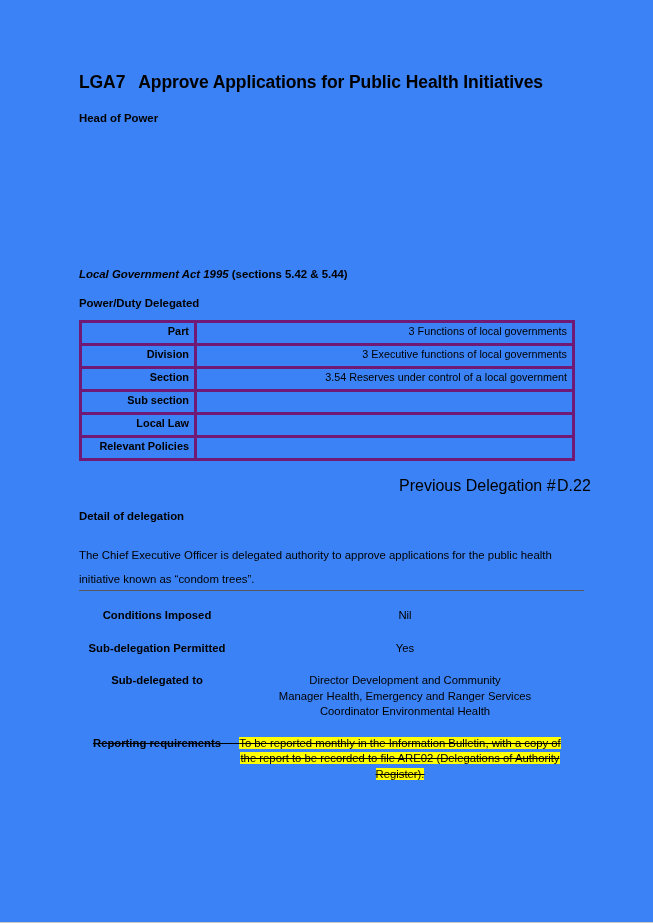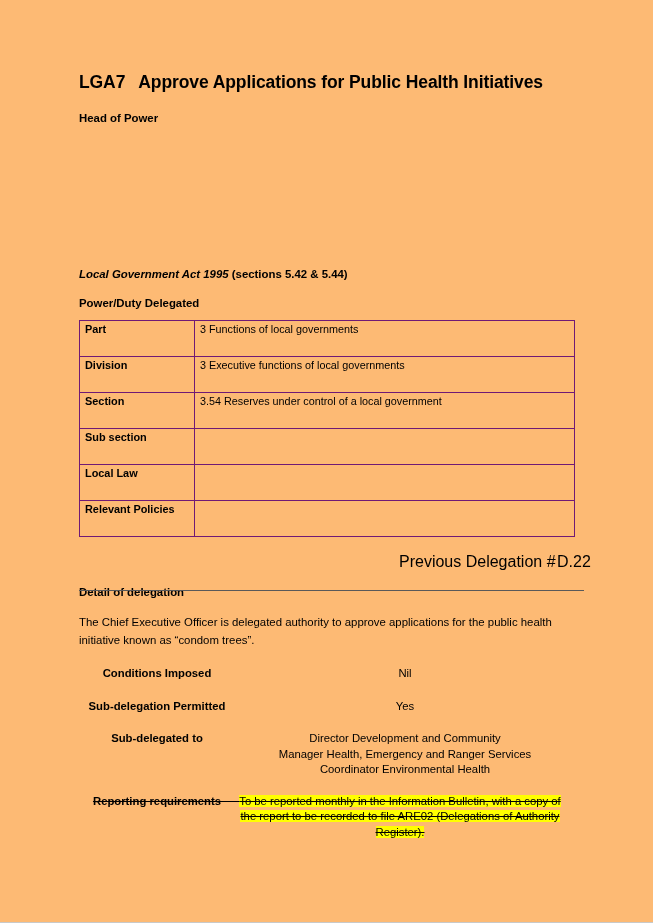--- a/index.html
+++ b/index.html
@@ -16,21 +16,21 @@
     color: #000000;
     overflow: hidden;
   }
 
   .page {
     position: absolute;
     left: 0;
     top: 0;
     width: 653px;
     height: 923px;
-    background: #fdba74;
+    background: #3b82f6;
     box-sizing: border-box;
     border-bottom: 1px solid #c9c9c9;
   }
 
   .content {
     position: absolute;
     left: 79px;
     top: 72px;
     width: 496px;
   }
@@ -78,27 +78,28 @@
   }
 
   
   table.meta {
     border-collapse: collapse;
     width: 496px;
     table-layout: fixed;
     margin: 0;
   }
   table.meta td {
-    border: 1px solid #701a75;
+    border: 3px solid #701a75;
     height: 17px;
-    padding: 1px 5px 20px 5px;
+    padding: 1px 5px 5px 5px;
     font-size: 10.8px;
     line-height: 14px;
     vertical-align: middle;
     box-sizing: border-box;
+    text-align: right;
   }
   table.meta td.k {
     width: 115px;
     font-weight: bold;
     font-size: 10.9px;
   }
   table.meta td.v {
     font-weight: normal;
   }
 
@@ -122,23 +123,23 @@
     white-space: nowrap;
   }
 
   
   .detail-heading {
     margin-top: 17px;
     font-size: 11.4px;
     font-weight: bold;
   }
   .detail-body {
-    margin-top: 15px;
-    font-size: 11.4px;
-    line-height: 18px;
+    margin-top: 21px;
+    font-size: 11.4px;
+    line-height: 24px;
     width: 500px;
   }
 
   
   .field {
     display: flex;
     align-items: flex-start;
     margin-top: 17px;
     font-size: 11.3px;
     line-height: 15.5px;

